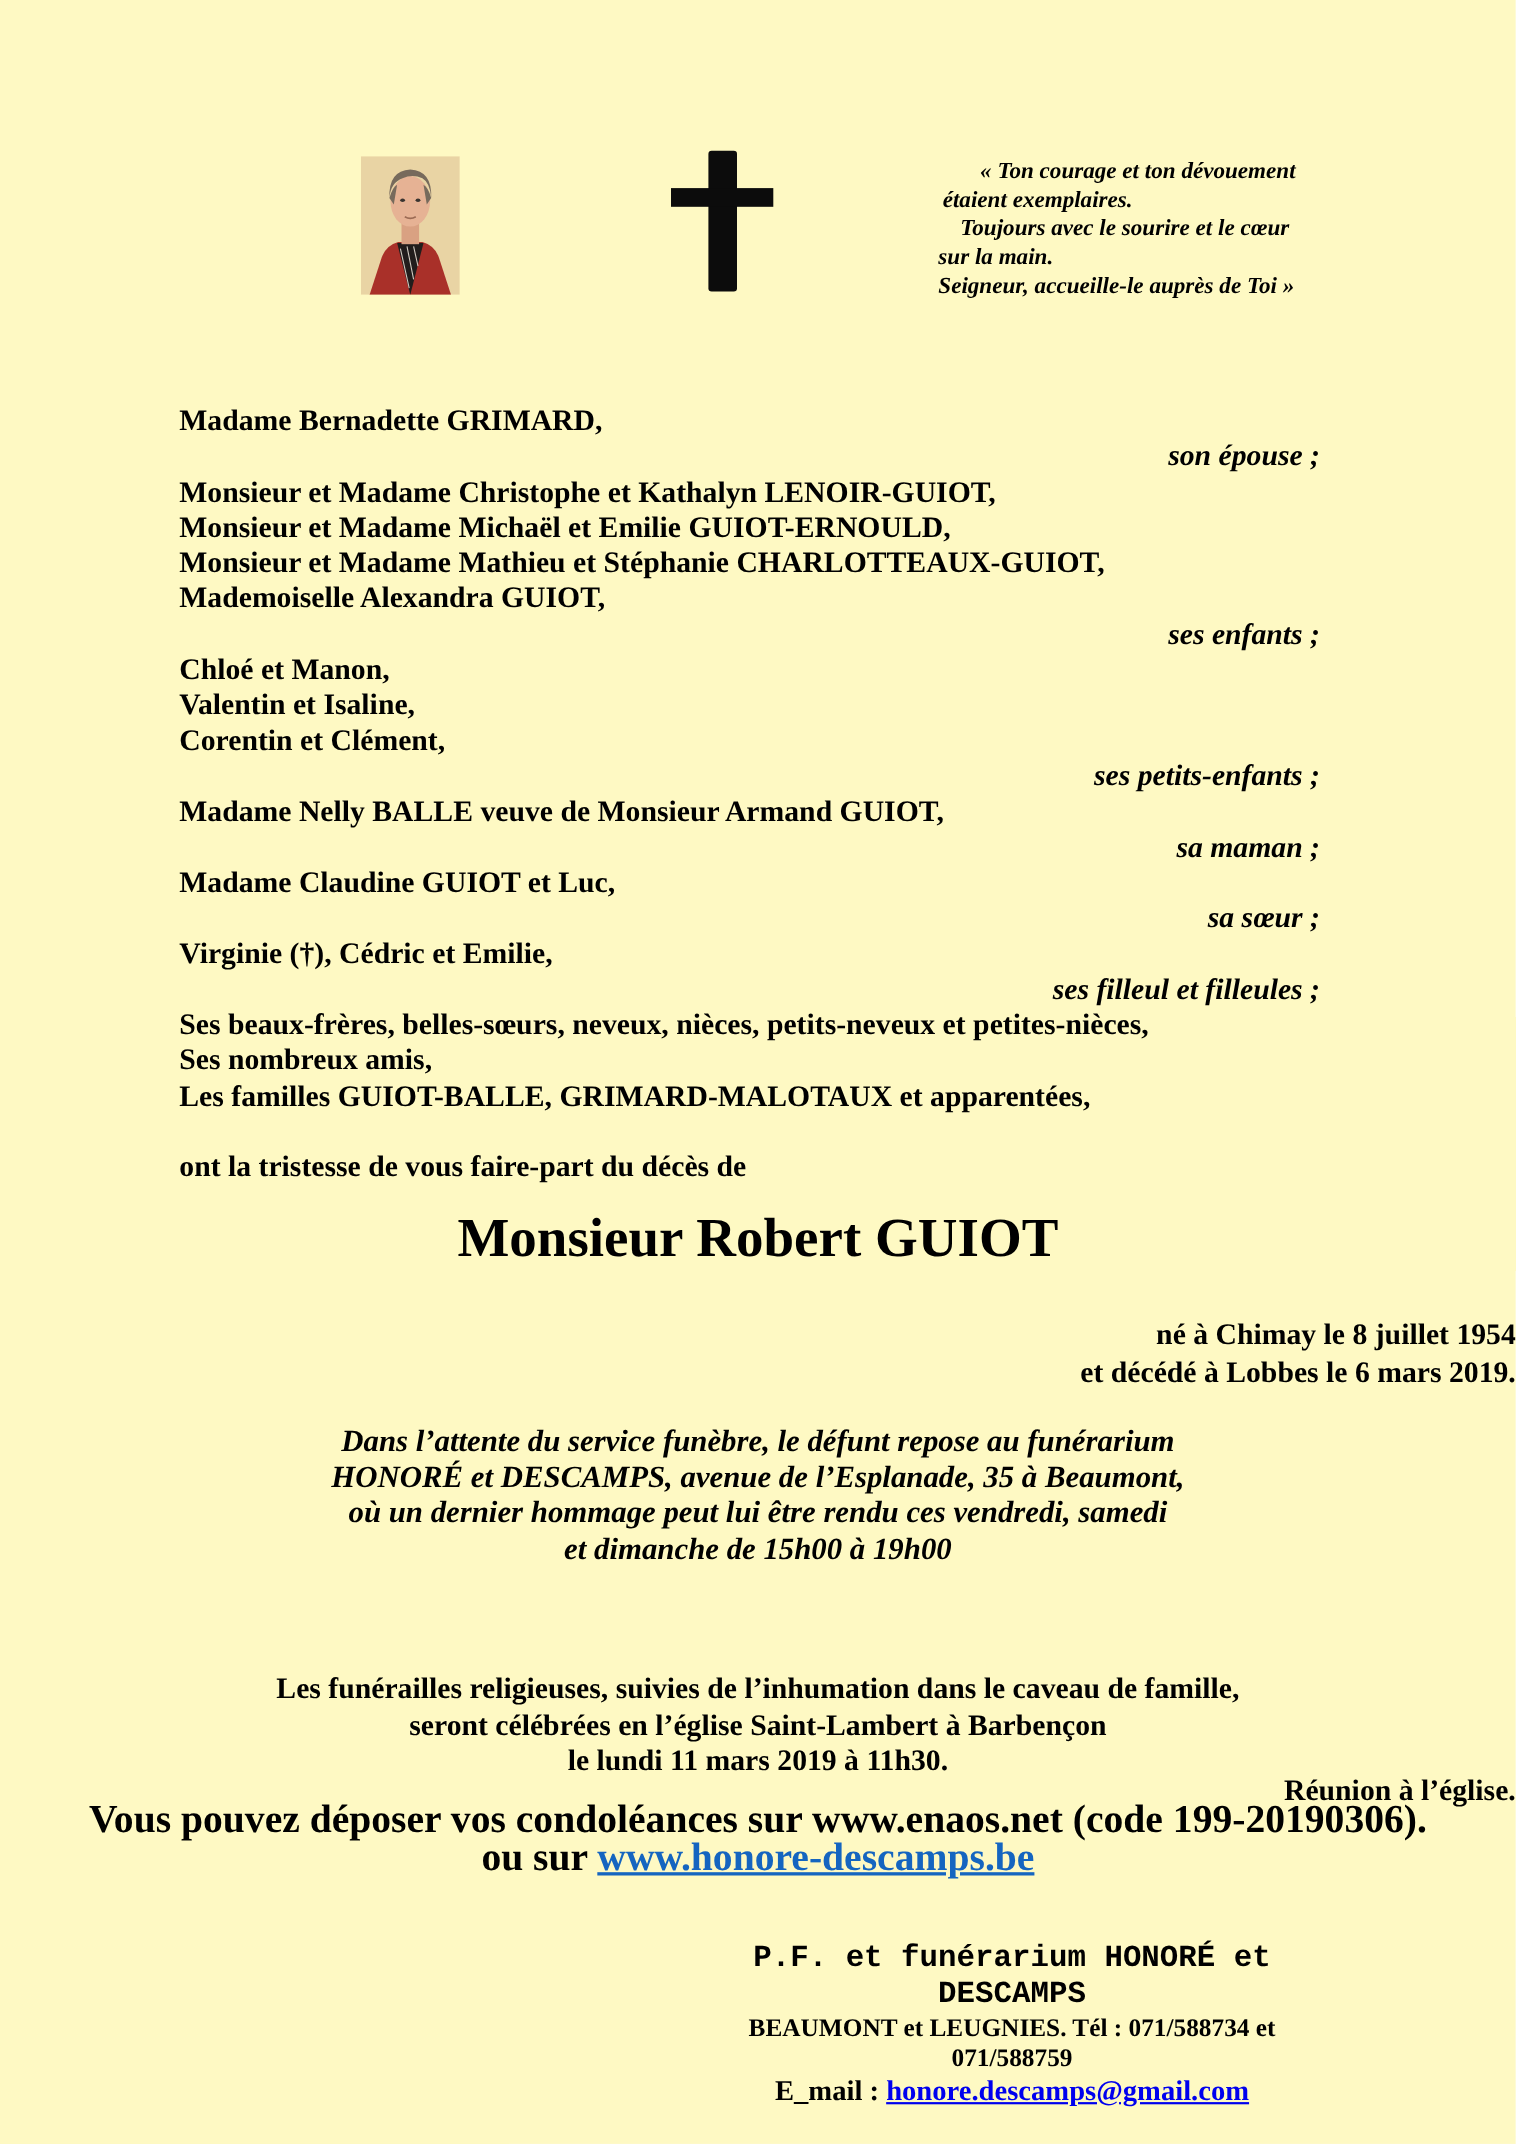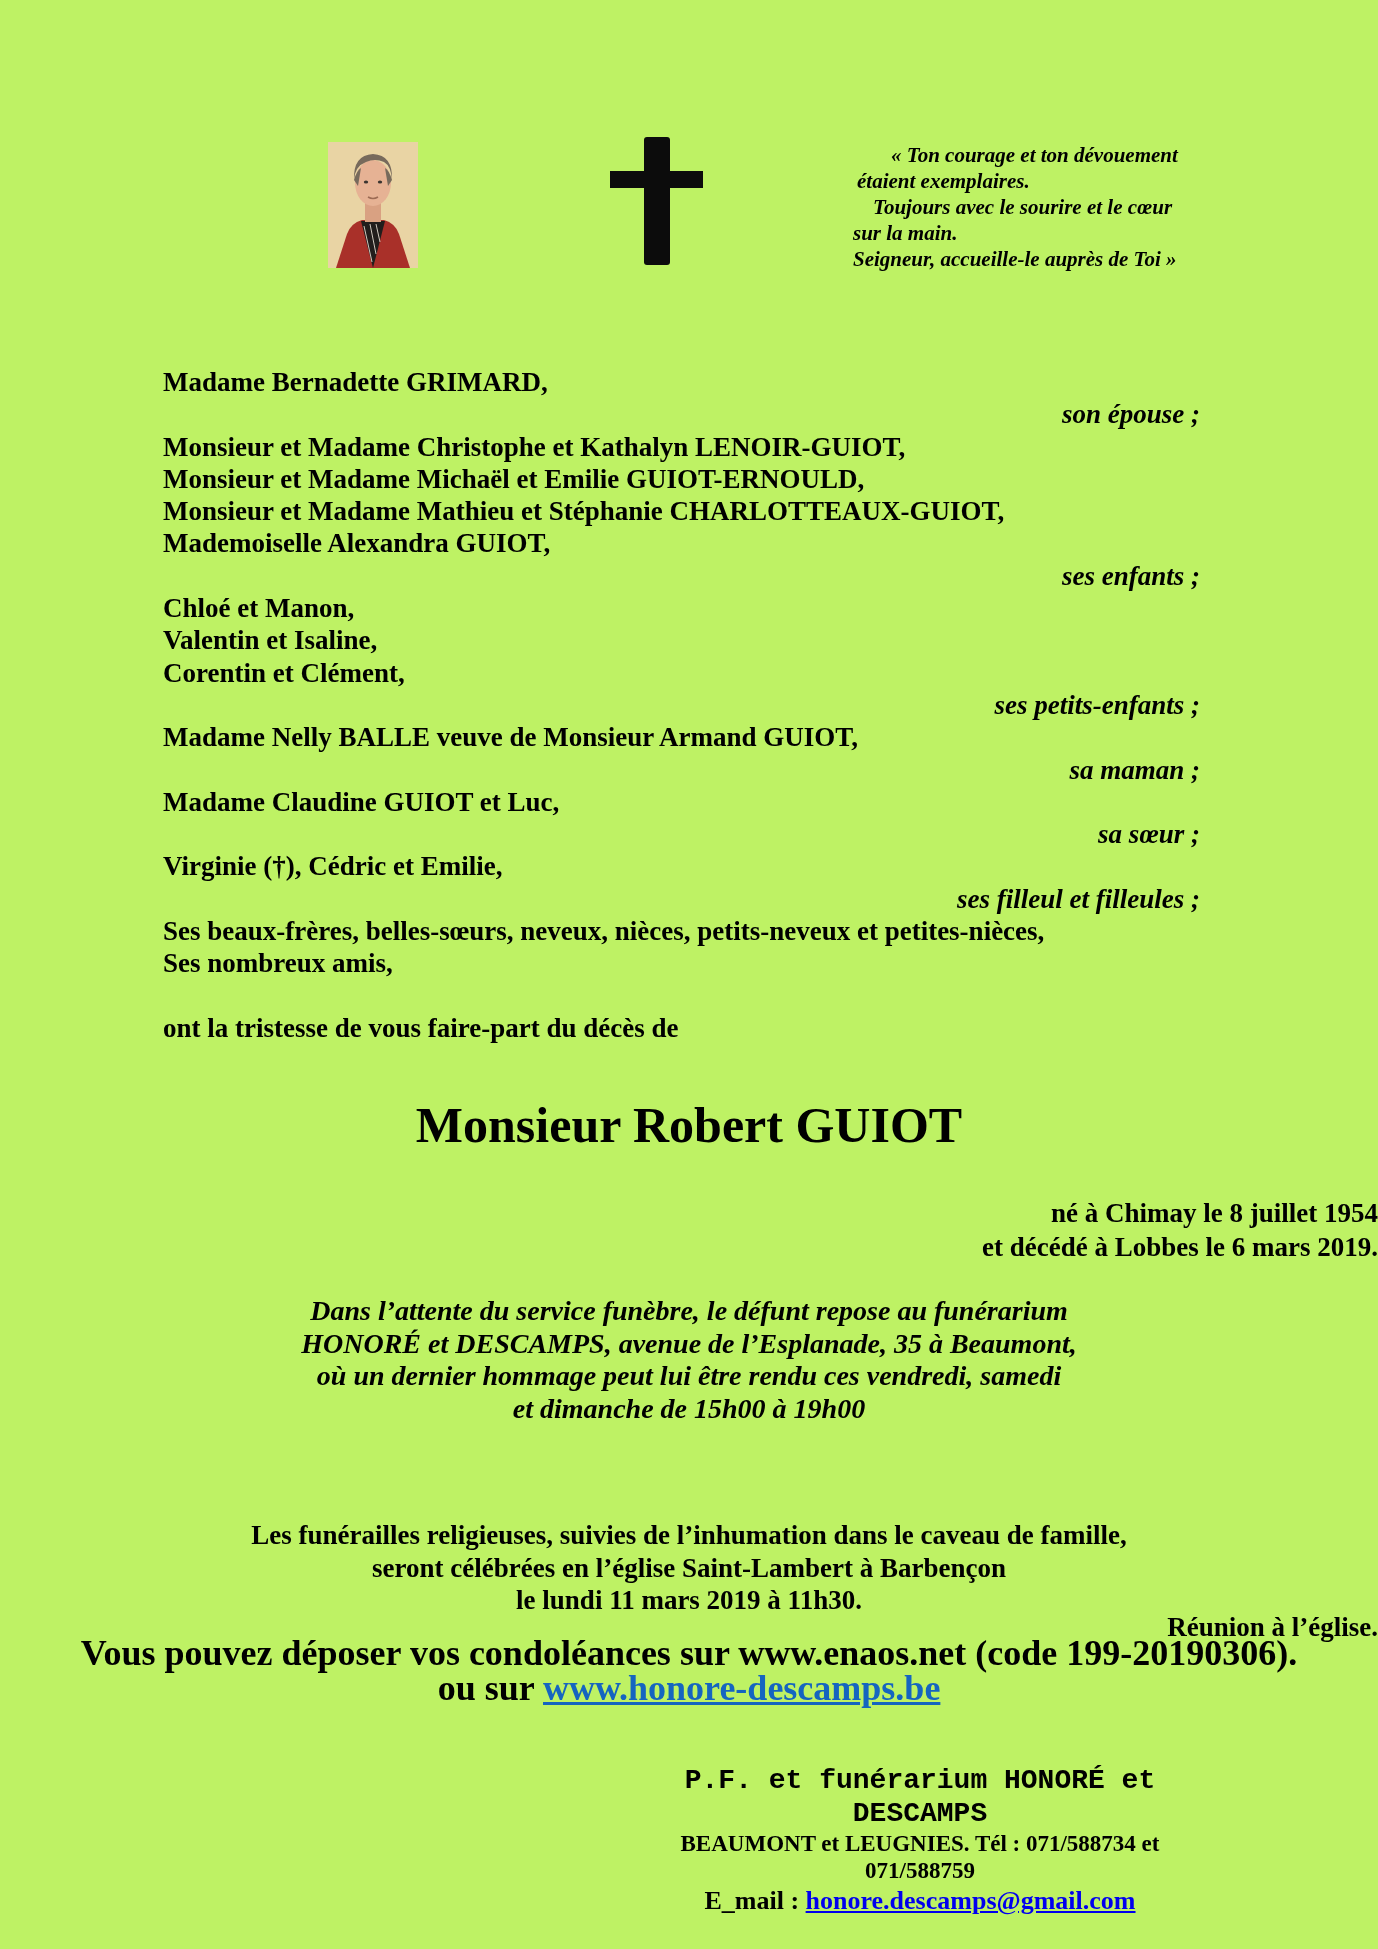--- a/index.html
+++ b/index.html
@@ -1,17 +1,17 @@
 <!DOCTYPE html>
 <html><head>
 <meta charset="utf-8">
 <style>
   html,body { margin:0; padding:0; background:#ffffff; }
   .page {
-    position:relative; width:1378px; height:1949px; background:#bef264;
+    position:relative; width:1378px; height:1949px; background:#fef9c3;
     font-family:"Liberation Serif", serif; color:#000000; overflow:hidden;
   }
 
   
   .photo { position:absolute; left:328px; top:142px; width:90px; height:126px; }
   .photo svg { display:block; }
 
   .cross { position:absolute; left:610px; top:137px; width:93px; height:128px; }
   .cross .v { position:absolute; left:34px; top:0; width:26px; height:128px; background:#0c0c0c; border-radius:3px; }
   .cross .h { position:absolute; left:0; top:34px; width:93px; height:17px; background:#0c0c0c; }
@@ -98,20 +98,21 @@
     <div class="name">Corentin et Clément,</div>
     <div class="label">ses petits-enfants ;</div>
     <div class="name">Madame Nelly BALLE veuve de Monsieur Armand GUIOT,</div>
     <div class="label">sa maman ;</div>
     <div class="name">Madame Claudine GUIOT et Luc,</div>
     <div class="label">sa sœur ;</div>
     <div class="name">Virginie (†), Cédric et Emilie,</div>
     <div class="label">ses filleul et filleules ;</div>
     <div class="name">Ses beaux-frères, belles-sœurs, neveux, nièces, petits-neveux et petites-nièces,</div>
     <div class="name">Ses nombreux amis,</div>
+    <div class="name">Les familles GUIOT-BALLE, GRIMARD-MALOTAUX et apparentées,</div>
     <div class="name intro">ont la tristesse de vous faire-part du décès de</div>
   </div>
 
   <div class="center deceased-name">Monsieur Robert GUIOT</div>
 
   <div class="center birth">
     <div>né à Chimay le 8 juillet 1954</div>
     <div>et décédé à Lobbes le 6 mars 2019.</div>
   </div>
 

